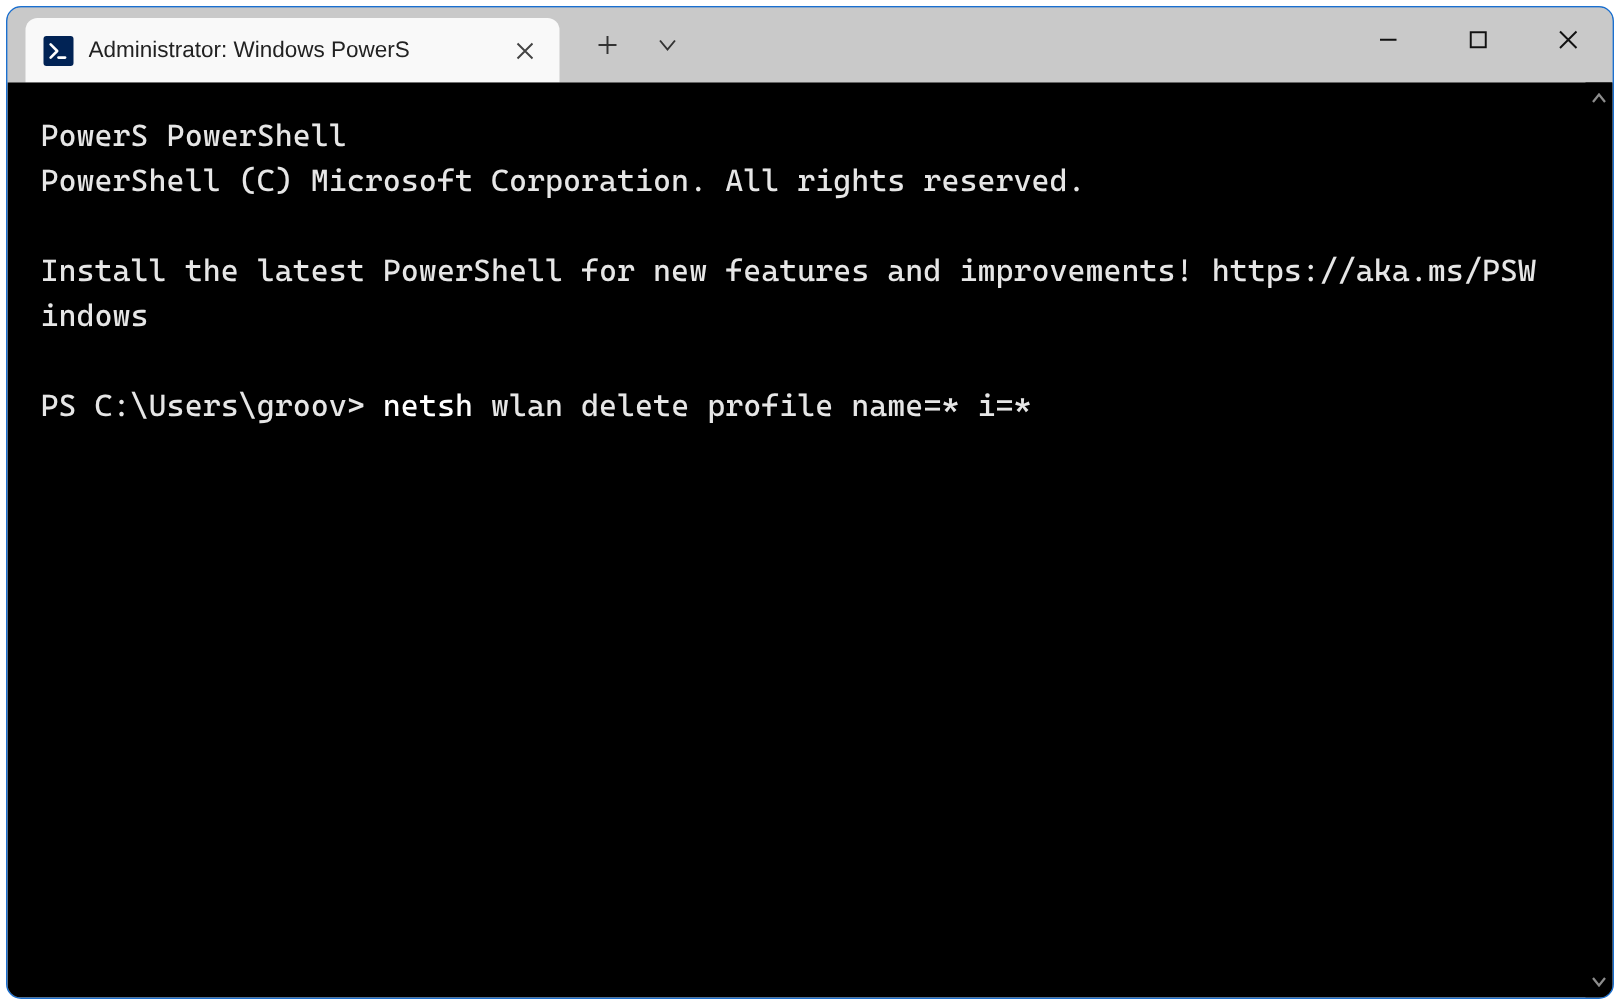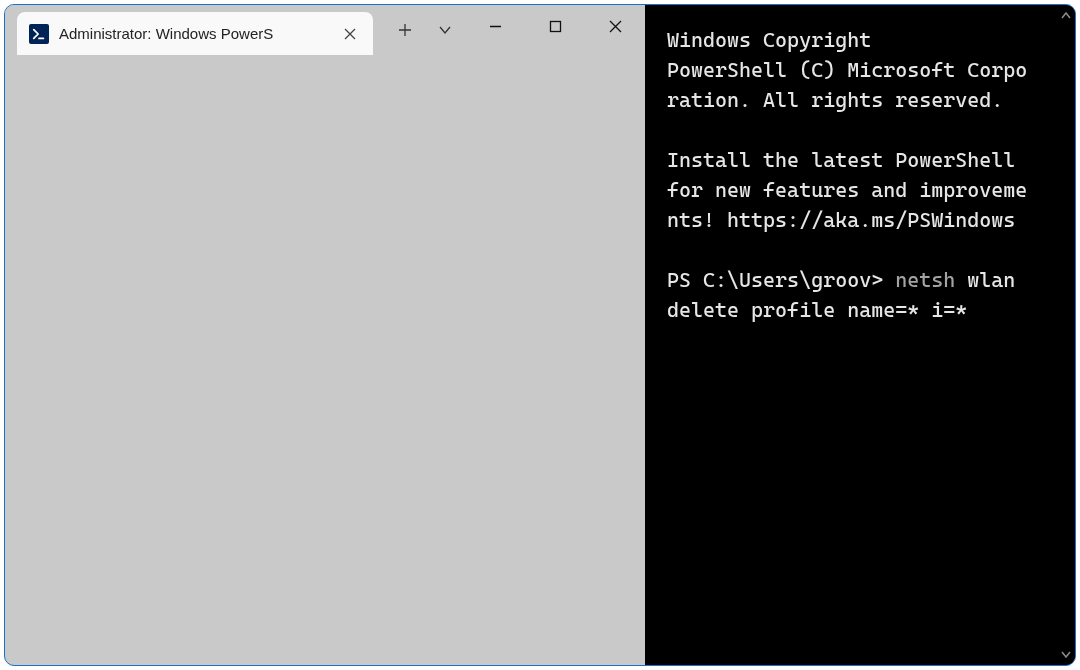--- a/index.html
+++ b/index.html
@@ -9,21 +9,21 @@
       width:1080px; height:670px;
       overflow:hidden;
       padding:4px;
     }
     .window {
       width:1072px; height:662px;
       border:1px solid #1a6fcf;
       border-radius:10px;
       overflow:hidden;
       background:#c9c9c9;
-      display:flex; flex-direction:row;
+      display:flex; flex-direction:column;
       position:relative;
     }
     .titlebar {
       height:50px;
       background:#c9c9c9;
       display:flex;
       align-items:flex-start;
     }
     .tab {
       margin-left:12px; margin-top:7px;
@@ -92,21 +92,21 @@
       position:relative;
     }
     .scroll-arrow {
       position:absolute; left:0; width:18px; height:18px;
       display:flex; align-items:center; justify-content:center;
       color:#8c8c8c; cursor:pointer;
     }
     .scroll-arrow.top { top:2px; }
     .scroll-arrow.bottom { bottom:2px; }
     .scroll-arrow svg { width:10px; height:10px; }
-    .cmd-highlight { color:#a3a3a3; }
+    .cmd-highlight { color:#ffffff; }
   </style>
 </head>
 <body>
 
 <div class="window">
   <div class="titlebar">
     <div class="tab">
       <span class="tab-icon">
         <svg viewBox="0 0 16 16">
             <path d="M2 3 L7 8 L2 13" stroke="#fff" stroke-width="2" fill="none" stroke-linecap="round" stroke-linejoin="round"></path>
@@ -146,21 +146,21 @@
       </div>
       <div class="win-btn">
         <svg viewBox="0 0 13 13">
             <path d="M1 1 L12 12 M12 1 L1 12" stroke="#111" stroke-width="1.3"></path>
           </svg>
       </div>
     </div>
   </div>
 
   <div class="terminal-area">
-    <div class="terminal"><span>Windows Copyright</span>
+    <div class="terminal"><span>PowerS PowerShell</span>
 <span>PowerShell (C) Microsoft Corporation. All rights reserved.</span>
 
 <span>Install the latest PowerShell for new features and improvements! https://aka.ms/PSWindows</span>
 
 <span>PS C:\Users\groov&gt; </span><span class="cmd-highlight">netsh</span><span> wlan delete profile name=* i=*</span></div>
     <div class="scrollbar-track">
       <div class="scroll-arrow top">
         <svg viewBox="0 0 10 10">
             <path d="M1 7 L5 2 L9 7" stroke="#8c8c8c" stroke-width="1.5" fill="none"></path>
           </svg>

